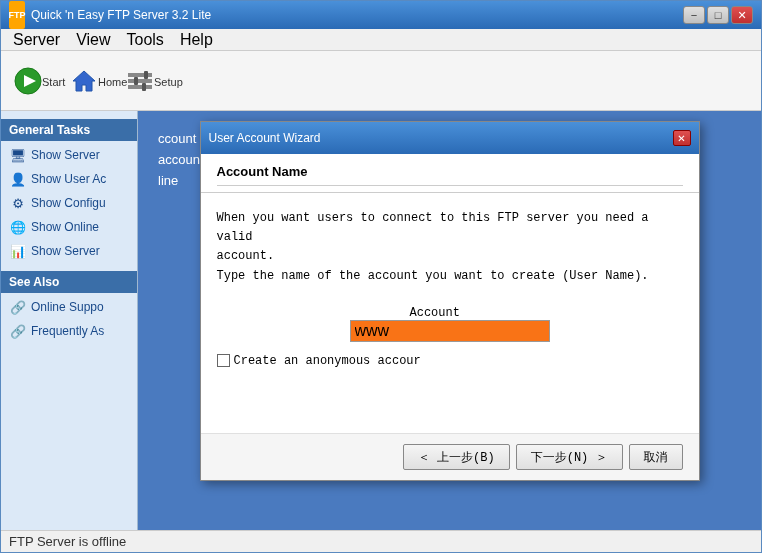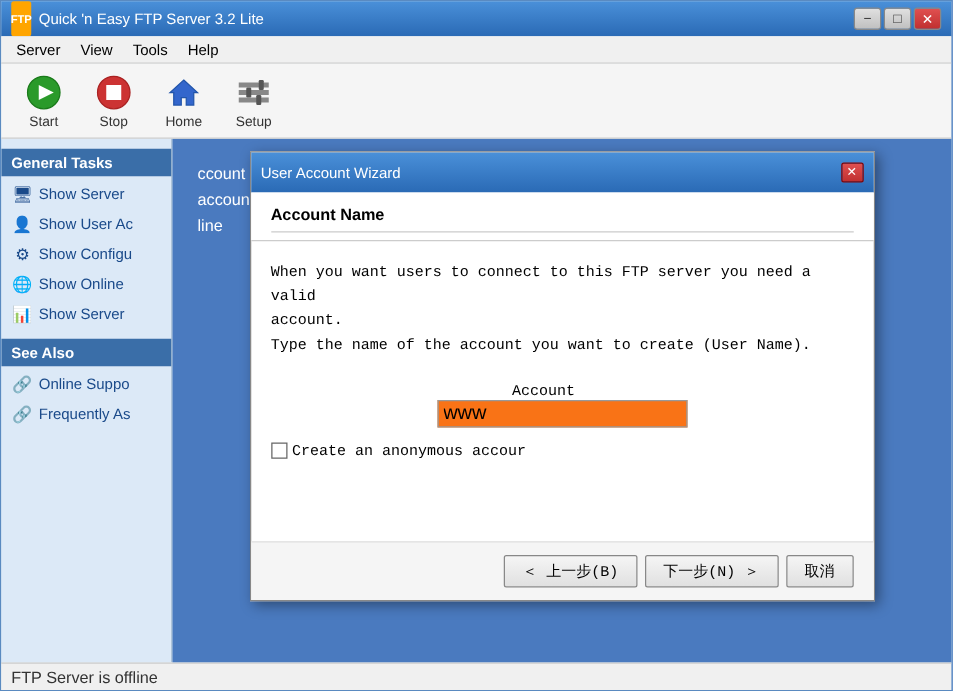--- a/index.html
+++ b/index.html
@@ -79,42 +79,42 @@
       background: #f0f0f0;
       border-bottom: 1px solid #ccc;
       height: 22px;
       display: flex;
       align-items: center;
       padding: 0 4px;
       flex-shrink: 0;
     }
     .menu-item {
       padding: 2px 8px;
-      font-size: 12px;
+      font-size: 16px;
       color: #000;
       cursor: pointer;
       height: 100%;
       display: flex;
       align-items: center;
     }
 
     
     .toolbar {
       background: #f5f5f5;
       border-bottom: 1px solid #ccc;
       height: 60px;
       display: flex;
       align-items: center;
       padding: 4px 8px;
       gap: 4px;
       flex-shrink: 0;
     }
     .toolbar-btn {
       display: flex;
-      flex-direction: column;
+      flex-direction: row;
       align-items: center;
       width: 52px;
       padding: 4px;
       cursor: pointer;
       border: 1px solid transparent;
       border-radius: 3px;
     }
     .toolbar-btn-icon {
       width: 32px;
       height: 32px;
@@ -367,29 +367,20 @@
 
   <div class="toolbar">
     <div class="toolbar-btn">
       <div class="toolbar-btn-icon icon-start">
         <svg width="28" height="28" viewBox="0 0 28 28">
           <circle cx="14" cy="14" r="13" fill="#2a9a2a" stroke="#1a7a1a" stroke-width="1"></circle>
           <polygon points="10,8 22,14 10,20" fill="white"></polygon>
         </svg>
       </div>
       <span class="toolbar-btn-label">Start</span>
-    </div>
-    <div class="toolbar-btn">
-      <div class="toolbar-btn-icon icon-stop">
-        <svg width="28" height="28" viewBox="0 0 28 28">
-          <circle cx="14" cy="14" r="13" fill="#cc3333" stroke="#aa2222" stroke-width="1"></circle>
-          <rect x="8" y="8" width="12" height="12" fill="white"></rect>
-        </svg>
-      </div>
-      <span class="toolbar-btn-label">Stop</span>
     </div>
     <div class="toolbar-btn">
       <div class="toolbar-btn-icon">
         <svg width="28" height="28" viewBox="0 0 28 28">
           <polygon points="14,4 25,14 22,14 22,24 16,24 16,18 12,18 12,24 6,24 6,14 3,14" fill="#3366cc" stroke="#2255aa" stroke-width="1"></polygon>
         </svg>
       </div>
       <span class="toolbar-btn-label">Home</span>
     </div>
     <div class="toolbar-btn">

